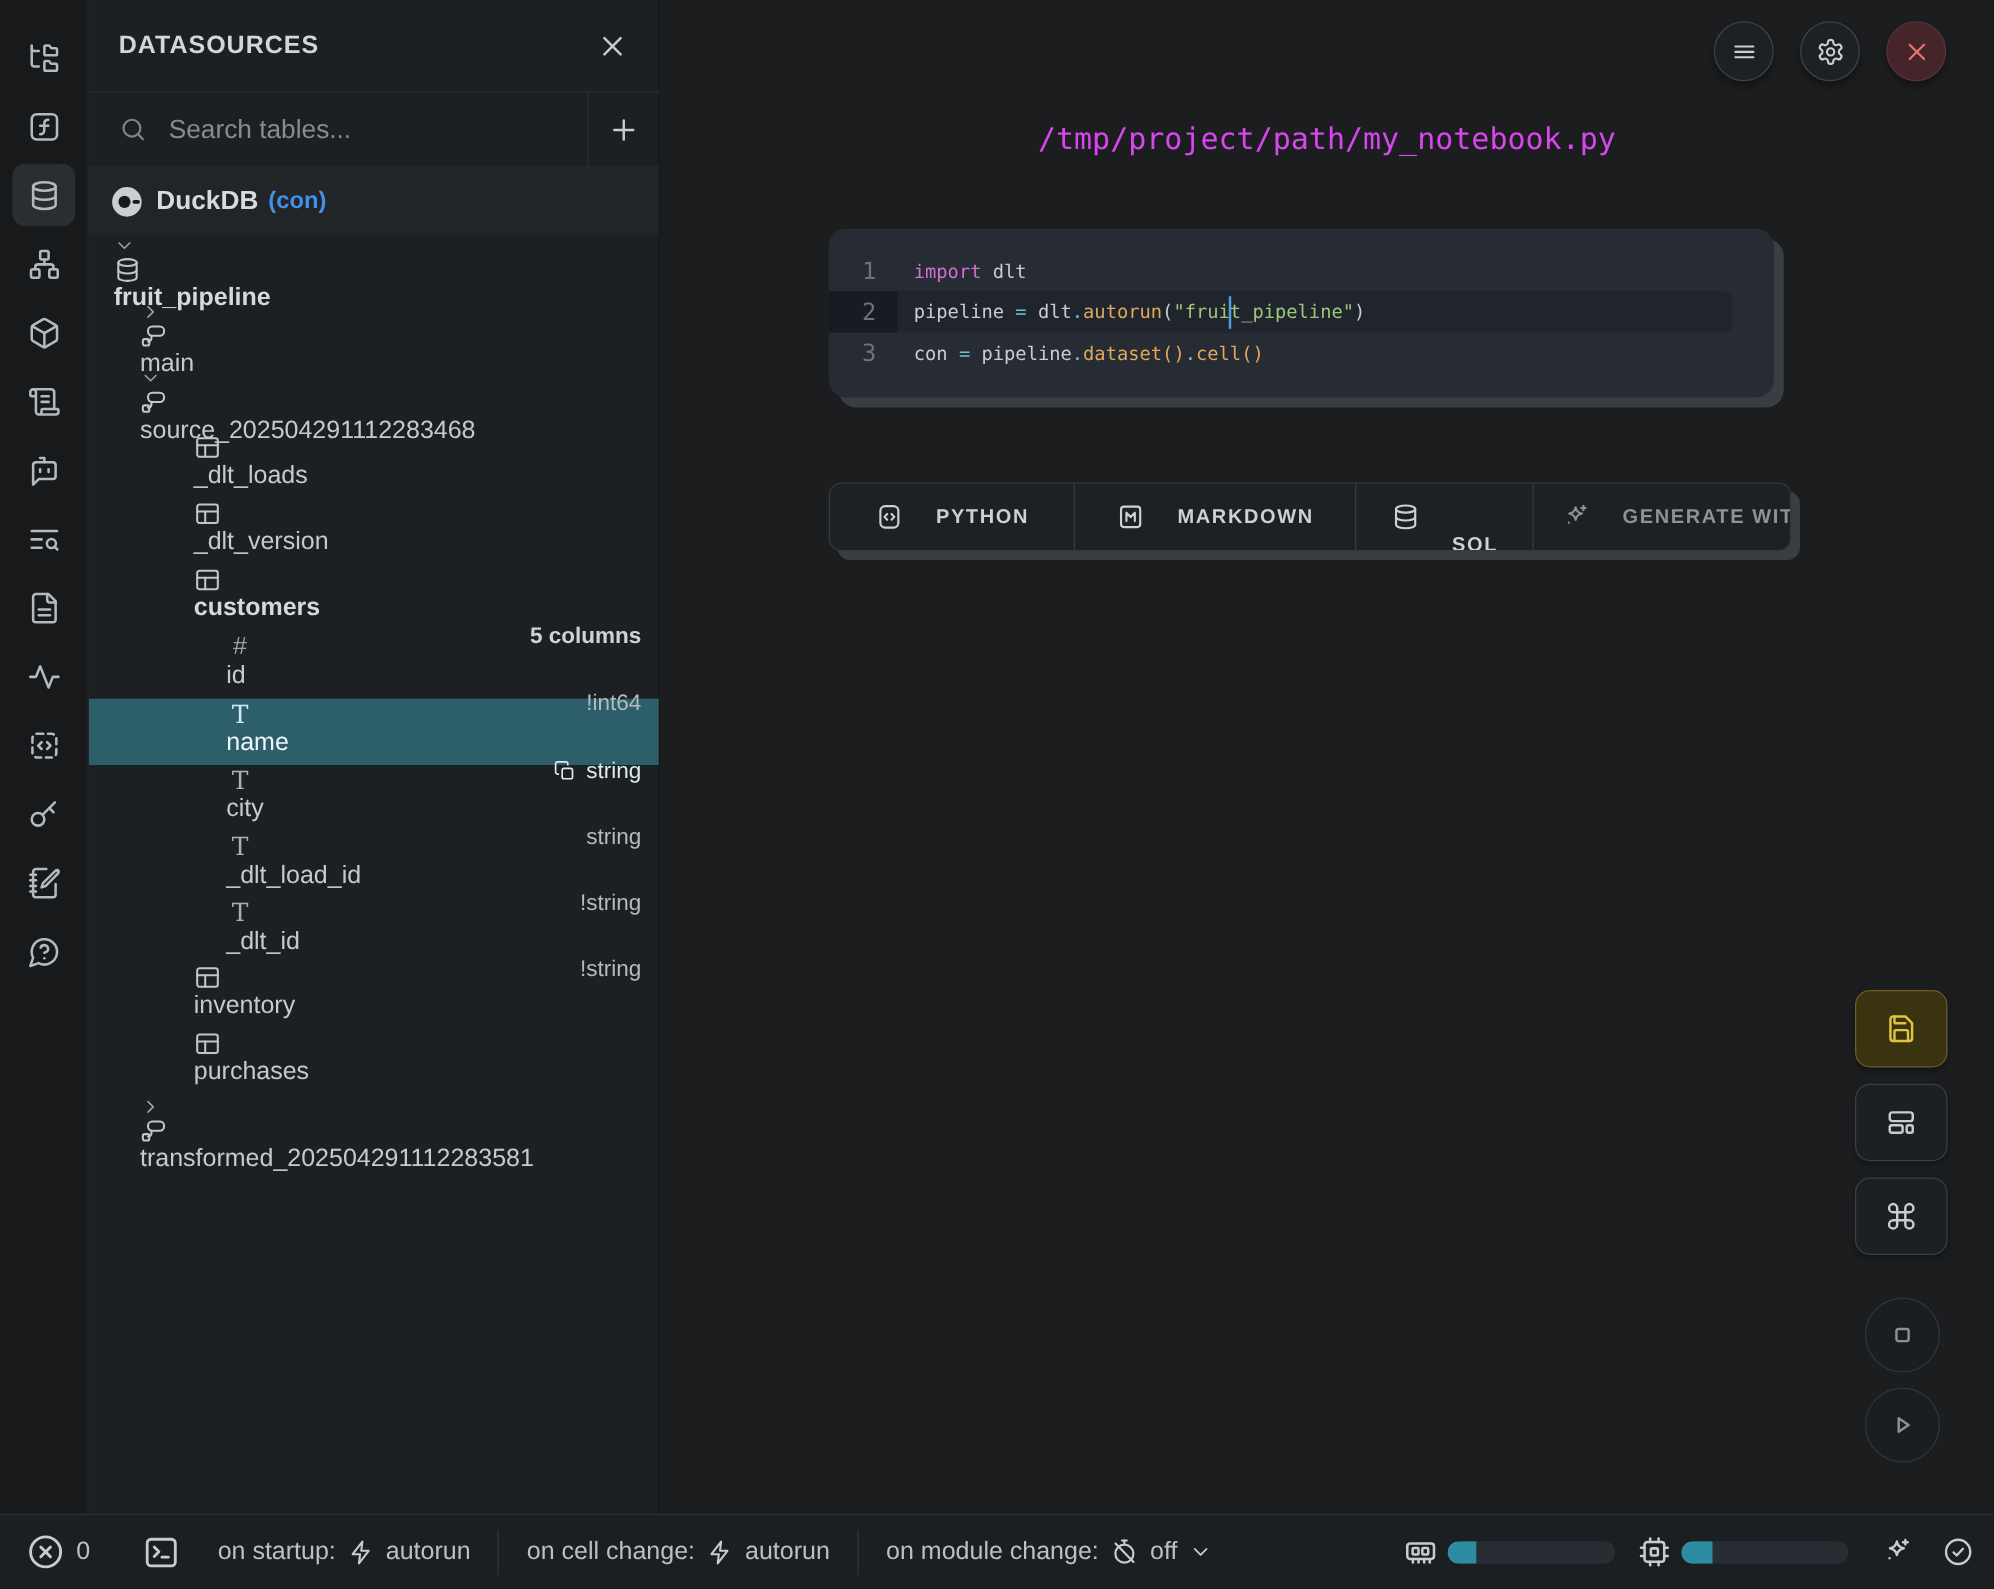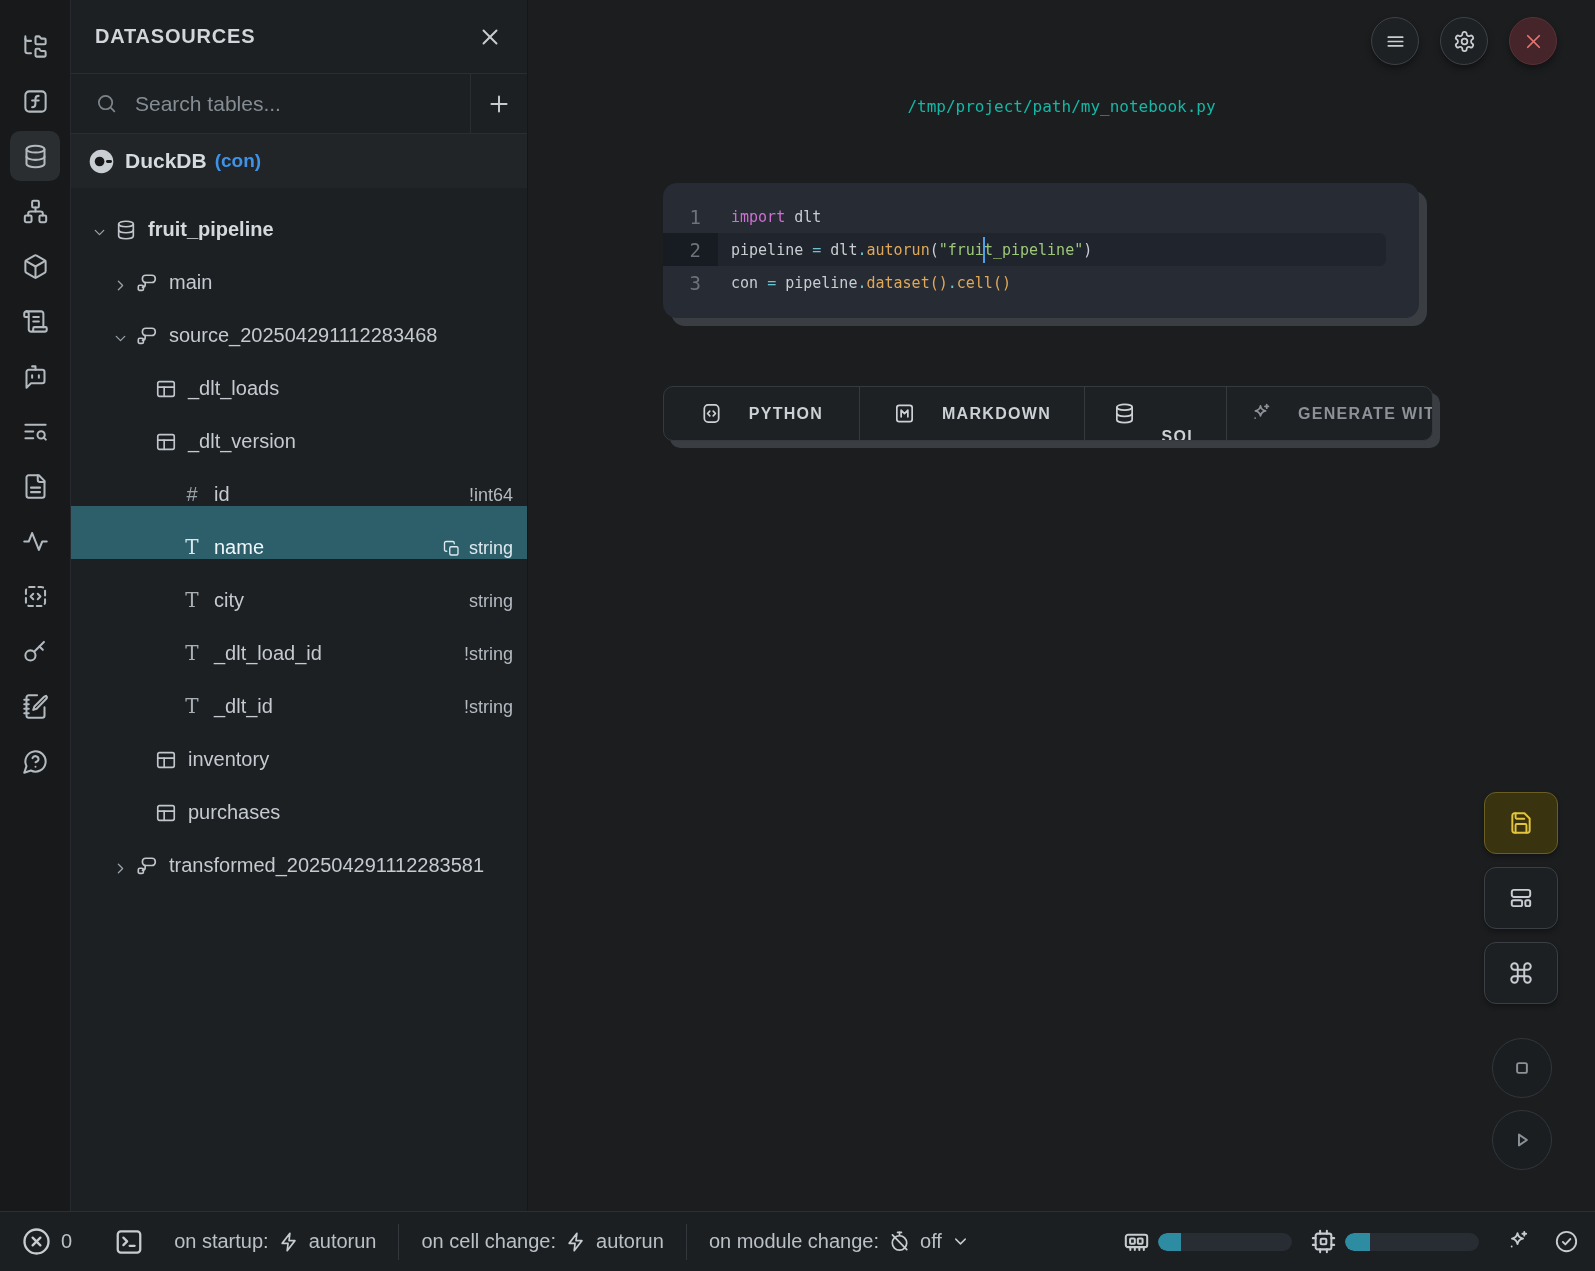--- a/index.html
+++ b/index.html
@@ -28,21 +28,21 @@
   .sb-search input::placeholder { color:#858d94; }
   .sb-search .vdiv { width:1px; align-self:stretch; background:#2b2e31; }
   .sb-add { width:56px; align-self:stretch; display:flex; align-items:center; justify-content:center; color:#c6ccd0; cursor:pointer; }
   .sb-add svg { width:26px; height:26px; }
 
   .conn-row { height:54px; background:#212528; display:flex; align-items:center; padding-left:17px; }
   .conn-logo { width:27px; height:27px; margin-right:10px; }
   .conn-name { font-size:21px; font-weight:bold; color:#d6dbdf; }
   .conn-handle { font-size:19px; font-weight:bold; color:#3f92e6; margin-left:8px; }
 
-  .tree-row { height:53px; display:flex; align-items:flex-end; font-size:20px; color:#c4cad0; }
+  .tree-row { height:53px; display:flex; align-items:flex-start; font-size:20px; color:#c4cad0;flex-direction:column; }
   .tree-row.b { font-weight:bold; color:#d3d9dd; }
   .tree-row.sel { background:#2d5f6b; color:#eef6fa; }
   .tree-row.sel .badge { color:#dde9ee; }
   .tree-row.sel .t-glyph { color:#d5e7ee; }
   .d1 { padding-left:20px; } .d2 { padding-left:41px; } .d3 { padding-left:84px; } .d4 { padding-left:110px; }
   .chev { width:17px; height:17px; color:#9aa2a9; margin-right:7px; flex:none; }
   .chev svg { width:17px; height:17px; }
   .t-icon { width:22px; height:22px; color:#c0c6cc; margin-right:11px; flex:none; }
   .t-icon svg { width:22px; height:22px; }
   .hash-glyph { width:22px; margin-right:11px; text-align:center; font-size:20px; color:#9aa2a9; flex:none; }
@@ -50,21 +50,21 @@
   .badge { margin-left:auto; padding-right:14px; font-size:18px; color:#b3bac1; display:flex; align-items:center; gap:8px; }
   .badge.bb { font-weight:bold; color:#ccd2d7; }
   .copy-ic { width:18px; height:18px; }
 
   
   .win-controls { position:absolute; top:17px; right:38px; display:flex; gap:21px; z-index:4; }
   .circ-btn { width:48px; height:48px; border-radius:50%; background:#1e2124; border:1px solid #3e4246; display:flex; align-items:center; justify-content:center; color:#c9ced3; box-shadow:0 4px 6px rgba(0,0,0,.35); cursor:pointer; }
   .circ-btn svg { width:23px; height:23px; }
   .circ-btn.danger { background:#45252a; border-color:#5a3138; color:#e8766e; }
 
-  .file-path { position:absolute; left:528px; right:0; top:97px; text-align:center; font-family:"DejaVu Sans Mono",monospace; font-size:16px; color:#14b8a6; }
+  .file-path { position:absolute; left:528px; right:0; top:97px; text-align:center; font-family:"DejaVu Sans Mono",monospace; font-size:24px; color:#d946ef; }
 
   .cell { position:absolute; left:663px; top:183px; width:756px; height:135px; background:#262b34; border-radius:14px; box-shadow:8px 8px 0 0 #3a3e43; padding-top:17px; z-index:1; }
   .cl { display:flex; align-items:center; height:33px; }
   .cl .lno { width:55px; text-align:right; padding-right:17px; font-family:"DejaVu Sans Mono",monospace; font-size:19px; color:#6c737b; flex:none; }
   .cl .code { padding-left:13px; font-family:"DejaVu Sans Mono",monospace; font-size:15px; white-space:pre; color:#c8cdd2; }
   .cl.active { width:723px; background:#20242d; border-radius:0 7px 7px 0; }
   .cl.active .lno { background:#171b22; height:100%; display:flex; align-items:center; justify-content:flex-end; }
   .tok-kw { color:#cf6fd3; } .tok-plain { color:#c8cdd2; } .tok-op { color:#6ec3d2; } .tok-fn { color:#dfa959; } .tok-str { color:#9cc878; }
   .cursor { display:inline-block; width:2px; height:26px; background:#4f9ee8; vertical-align:middle; margin:0 -1px; }
 
@@ -331,20 +331,31 @@
     </div>
     <div class="tree-row d3">
       <span class="t-icon">
           <svg class="ic" viewBox="0 0 24 24">
             <rect x="3" y="4" width="18" height="16" rx="2"></rect>
             <path d="M3 10h18"></path>
             <path d="M10 10v10"></path>
           </svg>
         </span>
       <span>_dlt_version</span>
+    </div>
+    <div class="tree-row b d3">
+      <span class="t-icon">
+          <svg class="ic" viewBox="0 0 24 24">
+            <rect x="3" y="4" width="18" height="16" rx="2"></rect>
+            <path d="M3 10h18"></path>
+            <path d="M10 10v10"></path>
+          </svg>
+        </span>
+      <span>customers</span>
+      <span class="badge bb">5 columns</span>
     </div>
     <div class="tree-row d4">
       <span class="hash-glyph">#</span>
       <span>id</span>
       <span class="badge">!int64</span>
     </div>
     <div class="tree-row sel d4">
       <span class="t-glyph">T</span>
       <span>name</span>
       <span class="badge">

